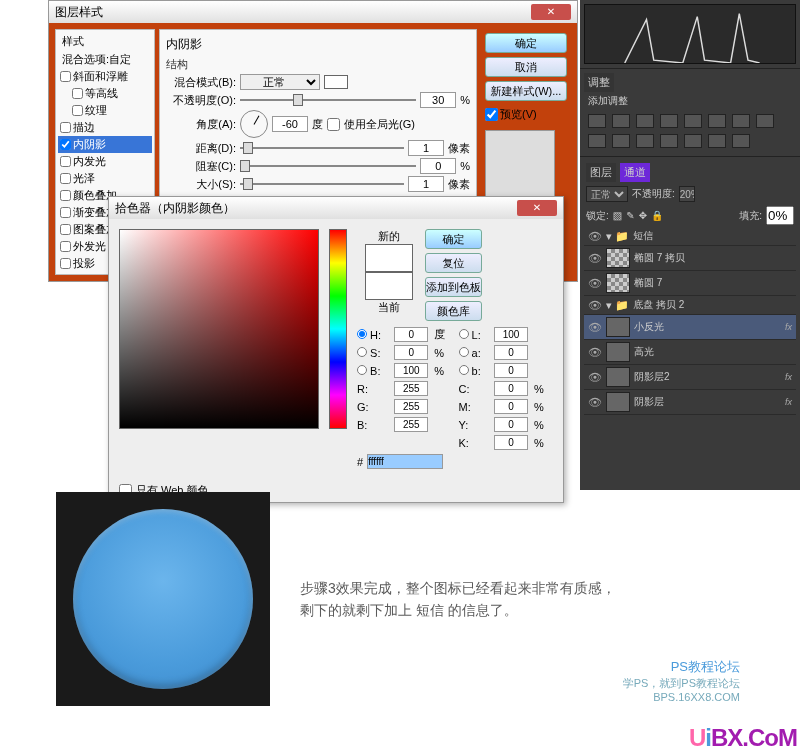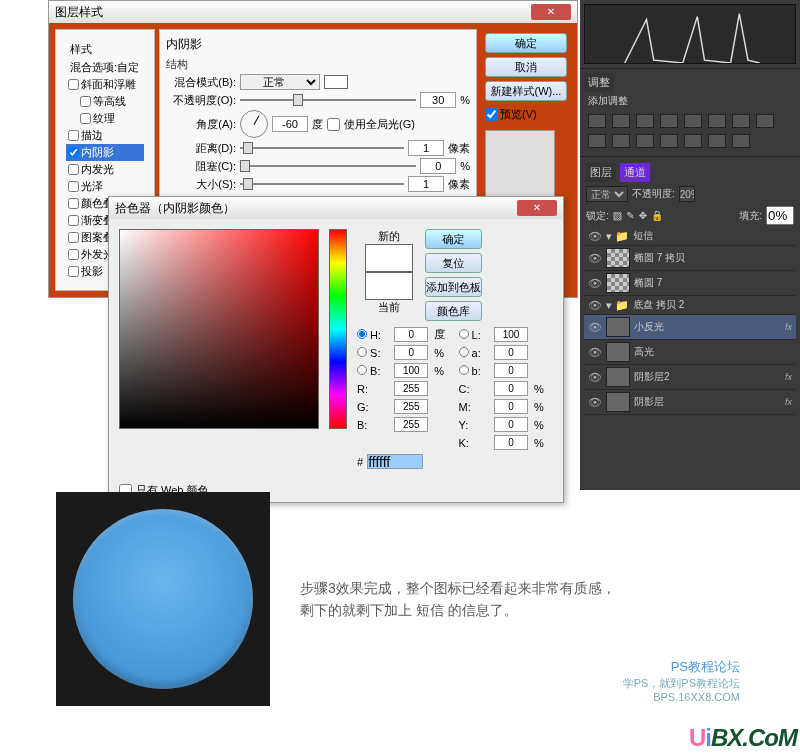--- a/index.html
+++ b/index.html
@@ -3,21 +3,21 @@
 <meta charset="utf-8">
 <style>
 * { box-sizing: border-box; margin: 0; padding: 0; font-family: "Microsoft YaHei", SimSun, Arial, sans-serif; }
 body { background: #fff; width: 800px; height: 755px; position: relative; overflow: hidden; }
 
 
 .layer-style-dialog { position: absolute; left: 48px; top: 0; width: 530px; background: #c2410c; border: 1px solid #999; }
 .title-bar { height: 22px; background: linear-gradient(#fff,#e0e0e0); display: flex; align-items: center; padding: 0 6px; font-size: 12px; justify-content: space-between; }
 .title-bar .close { width: 40px; height: 16px; background: #c84f4b; color:#fff; text-align:center; font-size:10px; line-height:16px; border-radius:2px; }
 .dialog-body { display: flex; padding: 6px; gap: 4px; }
-.styles-panel { width: 100px; background: #f8f8f8; border:1px solid #bbb; padding: 10px; }
+.styles-panel { width: 100px; background: #f8f8f8; border:1px solid #bbb; padding: 2px; }
 .styles-panel .hdr { font-size: 11px; padding: 2px 4px; }
 .styles-panel .sub { font-size: 11px; padding: 1px 4px; }
 .styles-panel .item { font-size: 11px; padding: 1px 2px; display:flex; align-items:center; gap:2px; }
 .styles-panel .item.selected { background: #3875d7; color: #fff; }
 .styles-panel input[type=checkbox] { width:11px; height:11px; }
 .settings { flex: 1; border:1px solid #bbb; padding: 6px; background:#f8f8f8; font-size:11px; }
 .settings .title { font-size: 12px; margin-bottom:4px; }
 .settings .group-label { font-size:11px; color:#333; margin-bottom:2px; }
 .settings .row { display:flex; align-items:center; gap:4px; margin:2px 0; }
 .settings .row label { width: 70px; text-align:right; font-size:11px; }
@@ -43,21 +43,21 @@
 .cp-right { flex:1; font-size:11px; }
 .cp-swatches { display:flex; flex-direction:column; align-items:center; }
 .cp-sw { width:48px; height:28px; border:1px solid #666; background:#fff; }
 .cp-fields { margin-top:6px; display:grid; grid-template-columns: auto 36px auto auto 36px auto; gap:3px 4px; align-items:center; font-size:11px; }
 .cp-fields input[type=radio] { width:10px; height:10px; }
 .cp-fields .lbl { font-size:11px; }
 .cp-fields .val { width:34px; height:15px; border:1px solid #999; font-size:10px; text-align:center; }
 .cp-buttons { display:flex; flex-direction:column; gap:4px; }
 .web-only { font-size:11px; margin:4px 10px; display:flex; align-items:center; gap:4px; }
 .hex-row { display:flex; align-items:center; gap:4px; margin-top:4px; }
-.hex-row input { width:56px; height:15px; border:1px solid #999; background:#9cf; font-size:14px; }
+.hex-row input { width:76px; height:15px; border:1px solid #999; background:#9cf; font-size:10px; }
 
 
 .ps-panels { position:absolute; right:0; top:0; width:220px; height:490px; background:#3a3a3a; color:#ccc; font-size:11px; }
 .histo { height:60px; background:#2a2a2a; border:1px solid #111; margin:4px; position:relative; }
 .histo svg { width:100%; height:100%; }
 .panel-section { border-top:1px solid #222; padding:4px; }
 .panel-tab { font-size:11px; padding:2px 4px; background:#343434; display:inline-block; }
 .adjust-icons { display:flex; flex-wrap:wrap; gap:6px; padding:4px; }
 .adjust-icons span { width:18px; height:14px; background:#555; border:1px solid #222; }
 .layers-head { display:flex; gap:4px; padding:2px; }
@@ -76,21 +76,21 @@
 
 .result { position:absolute; left:56px; top:492px; display:flex; gap:30px; align-items:center; }
 .result-img { width:214px; height:214px; background:#1a1a1a; display:flex; align-items:center; justify-content:center; }
 .circle { width:180px; height:180px; border-radius:50%; background: radial-gradient(circle at 50% 40%, #6bb5ec, #4a9bdb 60%, #3a87c9); box-shadow: inset 0 2px 6px rgba(255,255,255,.3), inset 0 -3px 8px rgba(0,0,0,.3); }
 .result-text { font-size:14px; color:#5a5a5a; line-height:1.6; }
 .watermark { position:absolute; right:60px; bottom:52px; text-align:right; color:#4a9bdb; font-size:13px; }
 .watermark .url { font-size:11px; color:#7ab; }
 .logo { position:absolute; right:3px; bottom:3px; font-weight:bold; font-size:24px; font-family: Arial; letter-spacing:-1px; }
 .logo .u { color:#f6a; }
 .logo .i { color:#4a9bdb; }
-.logo .rest { color:#14532d;font-style:italic; }
+.logo .rest { color:#a21caf; }
 </style>
 </head>
 <body>
 
 <div class="layer-style-dialog">
   <div class="title-bar">
     <span>图层样式</span>
     <span class="close">✕</span>
   </div>
   <div class="dialog-body">

